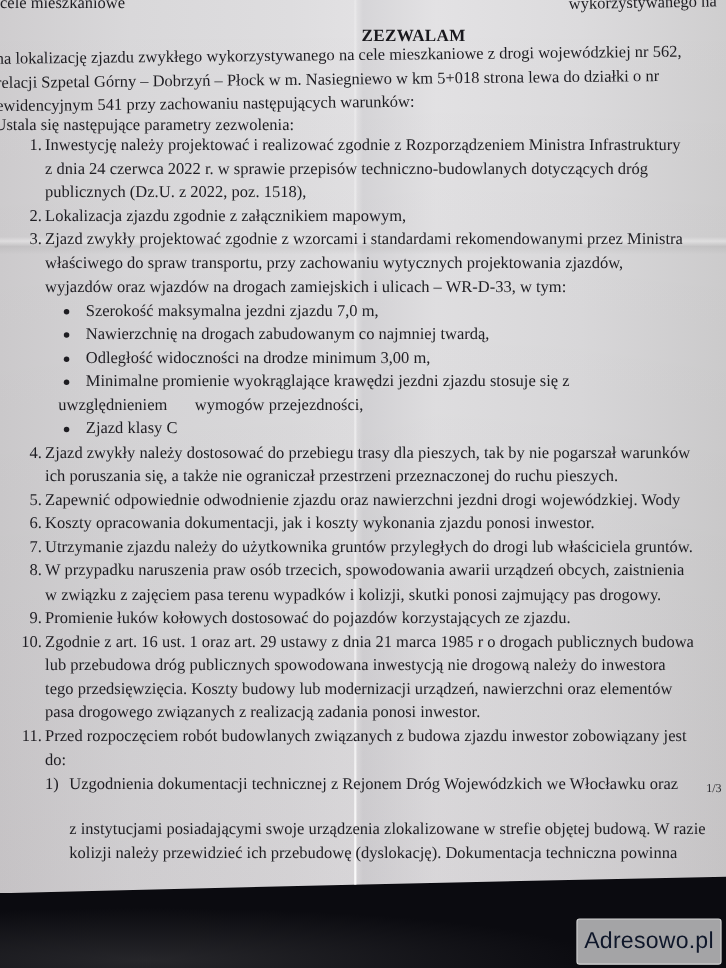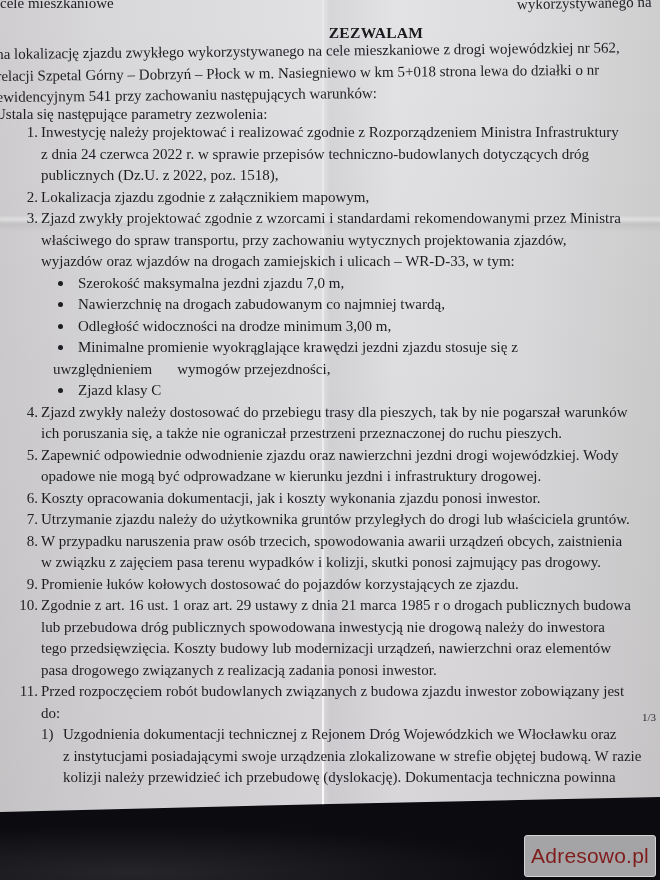--- a/index.html
+++ b/index.html
@@ -44,21 +44,21 @@
     .bullets { margin: 0; padding: 0; list-style: none; }
     .bullets li { position: relative; padding-left: 33px; }
     .bullets li .dot { position: absolute; left: 38px; top: 8px; width: 5px; height: 5px; border-radius: 50%; background: #1e1d22; }
     .bullets li .line { padding-left: 25px; }
     .sub { position: relative; padding-left: 22px; }
     .sub .num { position: absolute; left: 0; top: 0; }
     .pageno { position: absolute; left: 642px; top: 711px; font-size: 11px; color: #2a2a2e; }
     .watermark {
       position: absolute; left: 524px; top: 835px; width: 132px; height: 42px;
       box-sizing: border-box; border: 1.5px solid #d4d4d4; border-radius: 3px;
-      background: #a4a4a6; color: #7f1d1d;
+      background: #a4a4a6; color: #0f172a;
       font-family: "Liberation Sans", sans-serif; font-size: 21px;
       display: flex; align-items: center; justify-content: center; letter-spacing: 0.2px;
     }
     .shadow-bottom {
       position: absolute; left: 0; top: 812px; width: 660px; height: 68px;
       background: radial-gradient(ellipse at 20% 90%, #26262a 0%, #0b0b10 55%);
     }
   </style>
 </head>
 <body>
@@ -106,21 +106,20 @@
         <li><span class="dot"></span><span class="line">Zjazd klasy C</span></li>
       </ul>
       <div class="item">
         <span class="num">4.</span>
         <span class="line">Zjazd zwykły należy dostosować do przebiegu trasy dla pieszych, tak by nie pogarszał warunków</span>
         <span class="line">ich poruszania się, a także nie ograniczał przestrzeni przeznaczonej do ruchu pieszych.</span>
       </div>
       <div class="item">
         <span class="num">5.</span>
         <span class="line">Zapewnić odpowiednie odwodnienie zjazdu oraz nawierzchni jezdni drogi wojewódzkiej. Wody</span>
-        <span class="line">opadowe nie mogą być odprowadzane w kierunku jezdni i infrastruktury drogowej.</span>
       </div>
       <div class="item">
         <span class="num">6.</span>
         <span class="line">Koszty opracowania dokumentacji, jak i koszty wykonania zjazdu ponosi inwestor.</span>
       </div>
       <div class="item">
         <span class="num">7.</span>
         <span class="line">Utrzymanie zjazdu należy do użytkownika gruntów przyległych do drogi lub właściciela gruntów.</span>
       </div>
       <div class="item">
@@ -140,21 +139,21 @@
         <span class="line">pasa drogowego związanych z realizacją zadania ponosi inwestor.</span>
       </div>
       <div class="item two-digit">
         <span class="num">11.</span>
         <span class="line">Przed rozpoczęciem robót budowlanych związanych z budowa zjazdu inwestor zobowiązany jest</span>
         <span class="line">do:</span>
       </div>
       <div class="sub" style="margin-left: 21px;">
         <span class="num">1)</span>
         <span class="line" style="display: block; white-space: nowrap;">Uzgodnienia dokumentacji technicznej z Rejonem Dróg Wojewódzkich we Włocławku oraz</span>
-        <span class="line" style="display: block; white-space: nowrap;">z instytucjami posiadającymi swoje urządzenia zlokalizowane w strefie objętej budową. W razie</span>
+        <span class="line" style="display: block; white-space: nowrap; margin-top: 20px;">z instytucjami posiadającymi swoje urządzenia zlokalizowane w strefie objętej budową. W razie</span>
         <span class="line" style="display: block; white-space: nowrap;">kolizji należy przewidzieć ich przebudowę (dyslokację). Dokumentacja techniczna powinna</span>
         <span class="line" style="display: block; white-space: nowrap; margin-top: 28px;">zawierać:</span>
       </div>
     </div>
 
   <div class="pageno">1/3</div>
 </div>
 
 <div class="shadow-bottom"></div>
 

